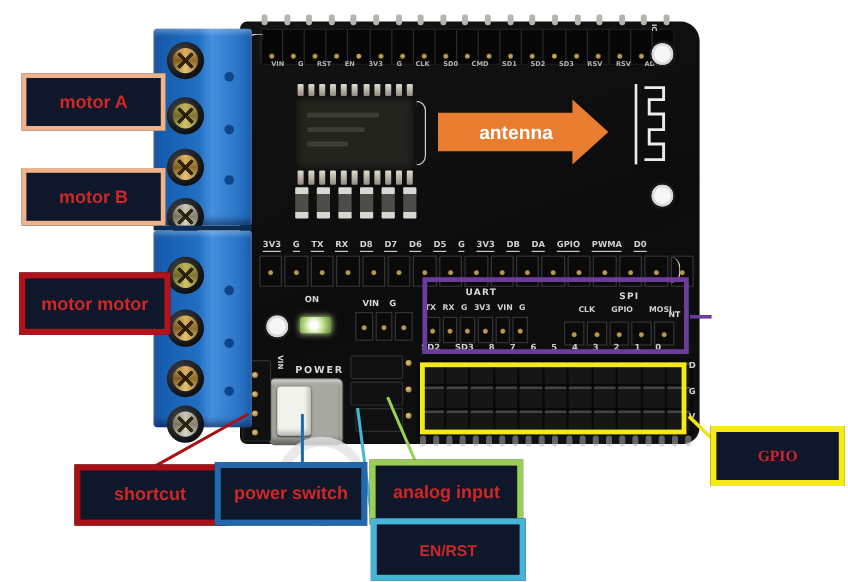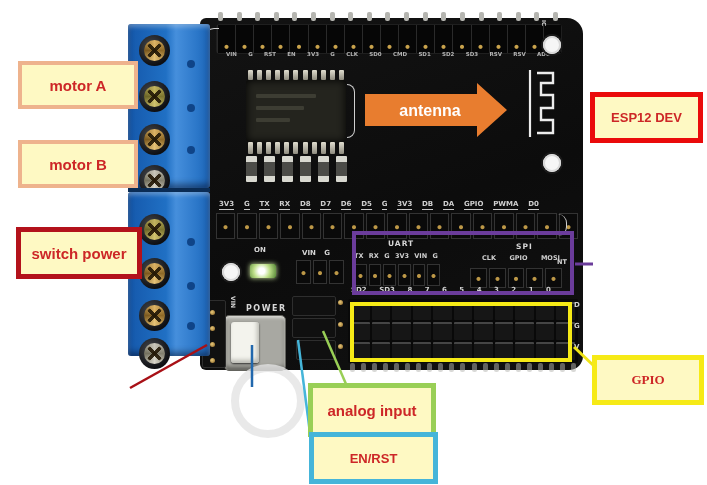--- a/index.html
+++ b/index.html
@@ -1,20 +1,20 @@
 <!DOCTYPE html>
 <html><head>
 <meta charset="utf-8">
 <style>
   html,body{margin:0;padding:0;background:#fff;}
   .canvas{position:relative;width:707px;height:485px;background:#fff;overflow:hidden;
           font-family:"Liberation Sans",sans-serif;}
 
   
-  .lbl{position:absolute;background:#fef9c3;border:5px solid #999;display:flex;align-items:center;
+  .lbl{position:absolute;background:#0f172a;border:5px solid #999;display:flex;align-items:center;
        justify-content:center;color:#cd2727;font-weight:bold;font-size:15px;z-index:30;
        font-family:"Liberation Sans",sans-serif;}
   .lbl.thin{border-width:4px;}
   .lbl.sm{font-size:13px;}
 
   
   .board{position:absolute;left:200px;top:18px;width:383px;height:352px;
          background:linear-gradient(160deg,#131313 0%,#0c0c0c 55%,#111 100%);
          border-radius:6px 16px 14px 6px;z-index:2;}
   .silk{position:absolute;color:#d6d6d6;font-family:"DejaVu Sans",sans-serif;font-weight:bold;white-space:nowrap;}
@@ -428,19 +428,20 @@
     <line x1="130" y1="388" x2="207" y2="345" stroke="#a81016" stroke-width="2.5"></line>
     <line x1="252" y1="345" x2="252" y2="387" stroke="#2268ad" stroke-width="2.5"></line>
     <line x1="298" y1="340" x2="310" y2="433" stroke="#45b5d9" stroke-width="2.5"></line>
     <line x1="323" y1="331" x2="346" y2="384" stroke="#99cf56" stroke-width="2.5"></line>
     <line x1="575" y1="264" x2="593" y2="264" stroke="#6b3c9b" stroke-width="3"></line>
     <line x1="574" y1="347" x2="594" y2="366" stroke="#f0e416" stroke-width="3"></line>
   </svg>
 
   <div class="lbl thin" style="left:18px;top:61px;width:112px;height:40px;border-color:#eeb38d;">motor A</div>
   <div class="lbl thin" style="left:18px;top:140px;width:112px;height:40px;border-color:#eeb38d;">motor B</div>
-  <div class="lbl" style="left:16px;top:227px;width:116px;height:42px;border-color:#b3121b;">switch power</div>
+  <div class="lbl" style="left:16px;top:227px;width:116px;height:42px;border-color:#b3121b;">motor motor</div>
+  <div class="lbl" style="left:62px;top:387px;width:116px;height:41px;border-color:#a81016;">shortcut</div>
+  <div class="lbl" style="left:179px;top:385px;width:117px;height:43px;border-color:#2268ad;">power switch</div>
   <div class="lbl" style="left:308px;top:383px;width:118px;height:44px;border-color:#99cf56;">analog input</div>
   <div class="lbl sm" style="left:309px;top:432px;width:119px;height:42px;border-color:#45b5d9;">EN/RST</div>
-  <div class="lbl sm" style="left:590px;top:92px;width:103px;height:41px;border-color:#ea0b0b;">ESP12 DEV</div>
   <div class="lbl sm" style="left:592px;top:355px;width:102px;height:40px;border-color:#f6ea16;font-family:Liberation Serif, serif;">GPIO</div>
 
 </div>
 
 </body></html>

